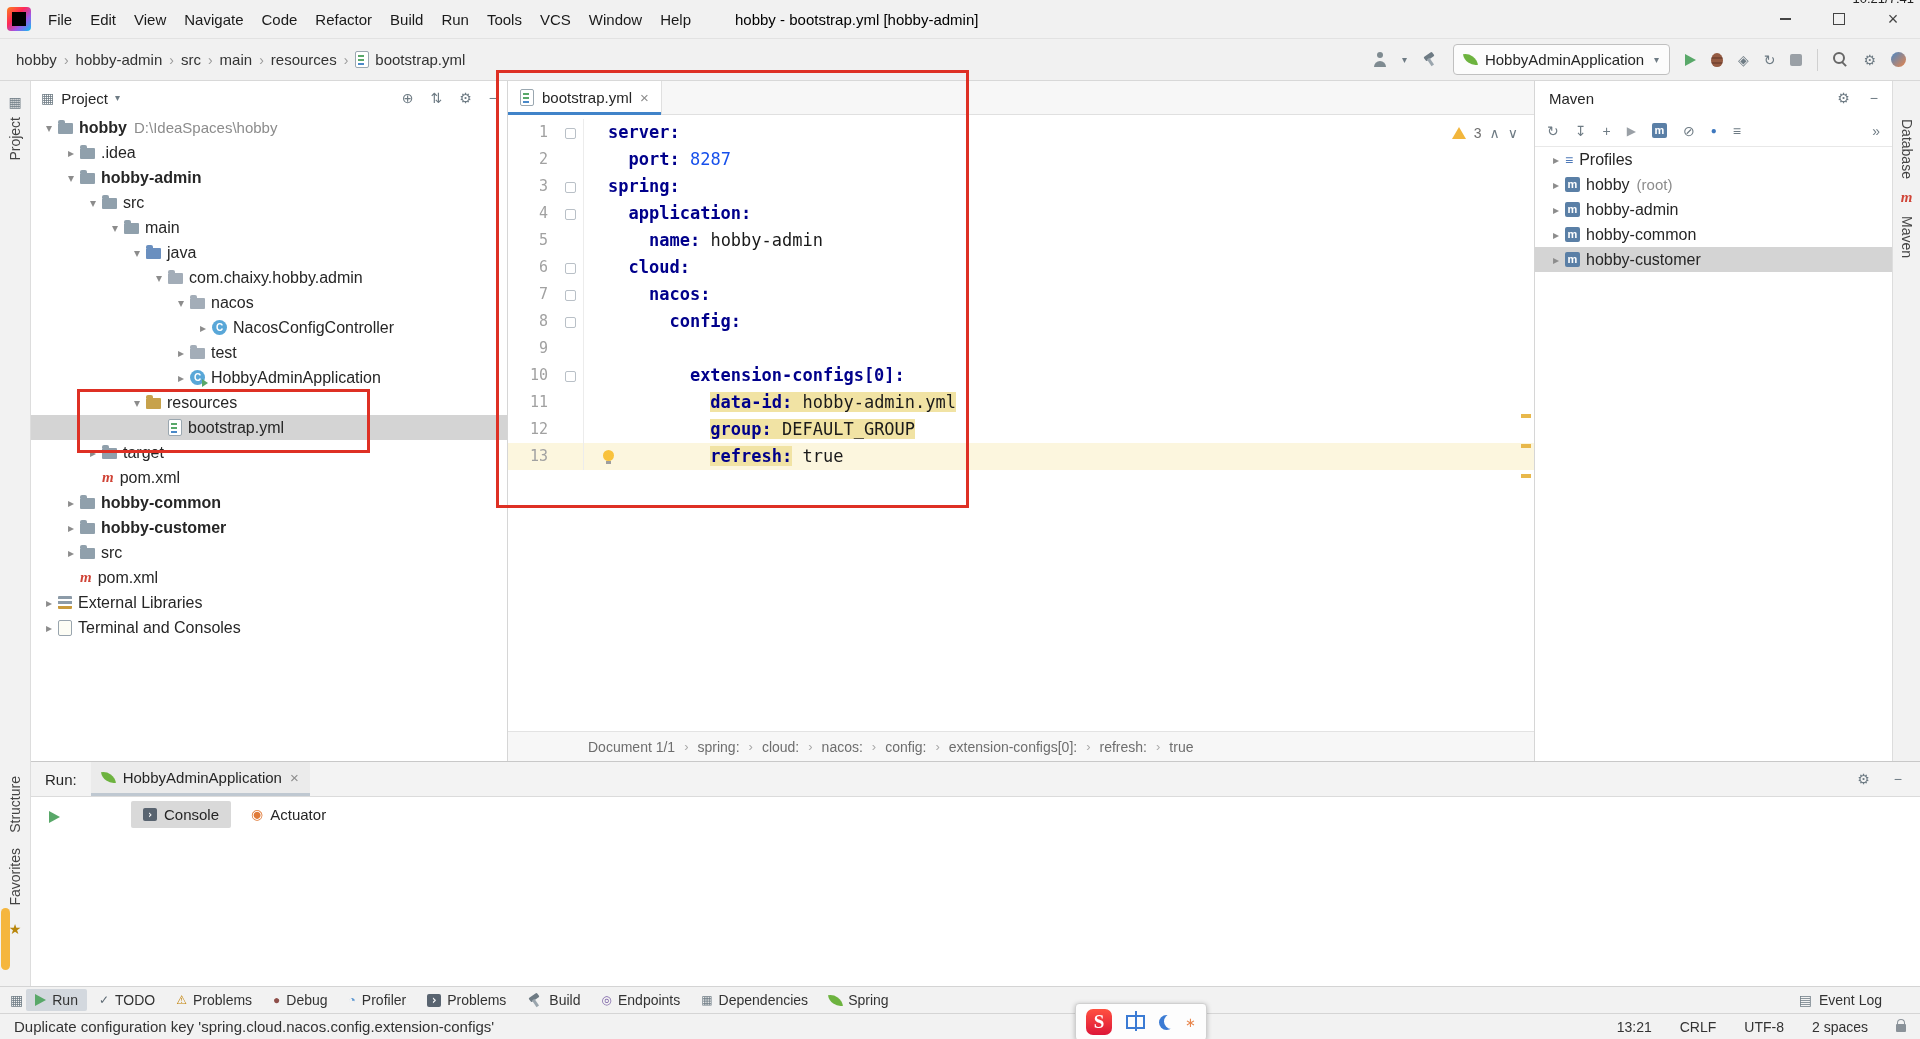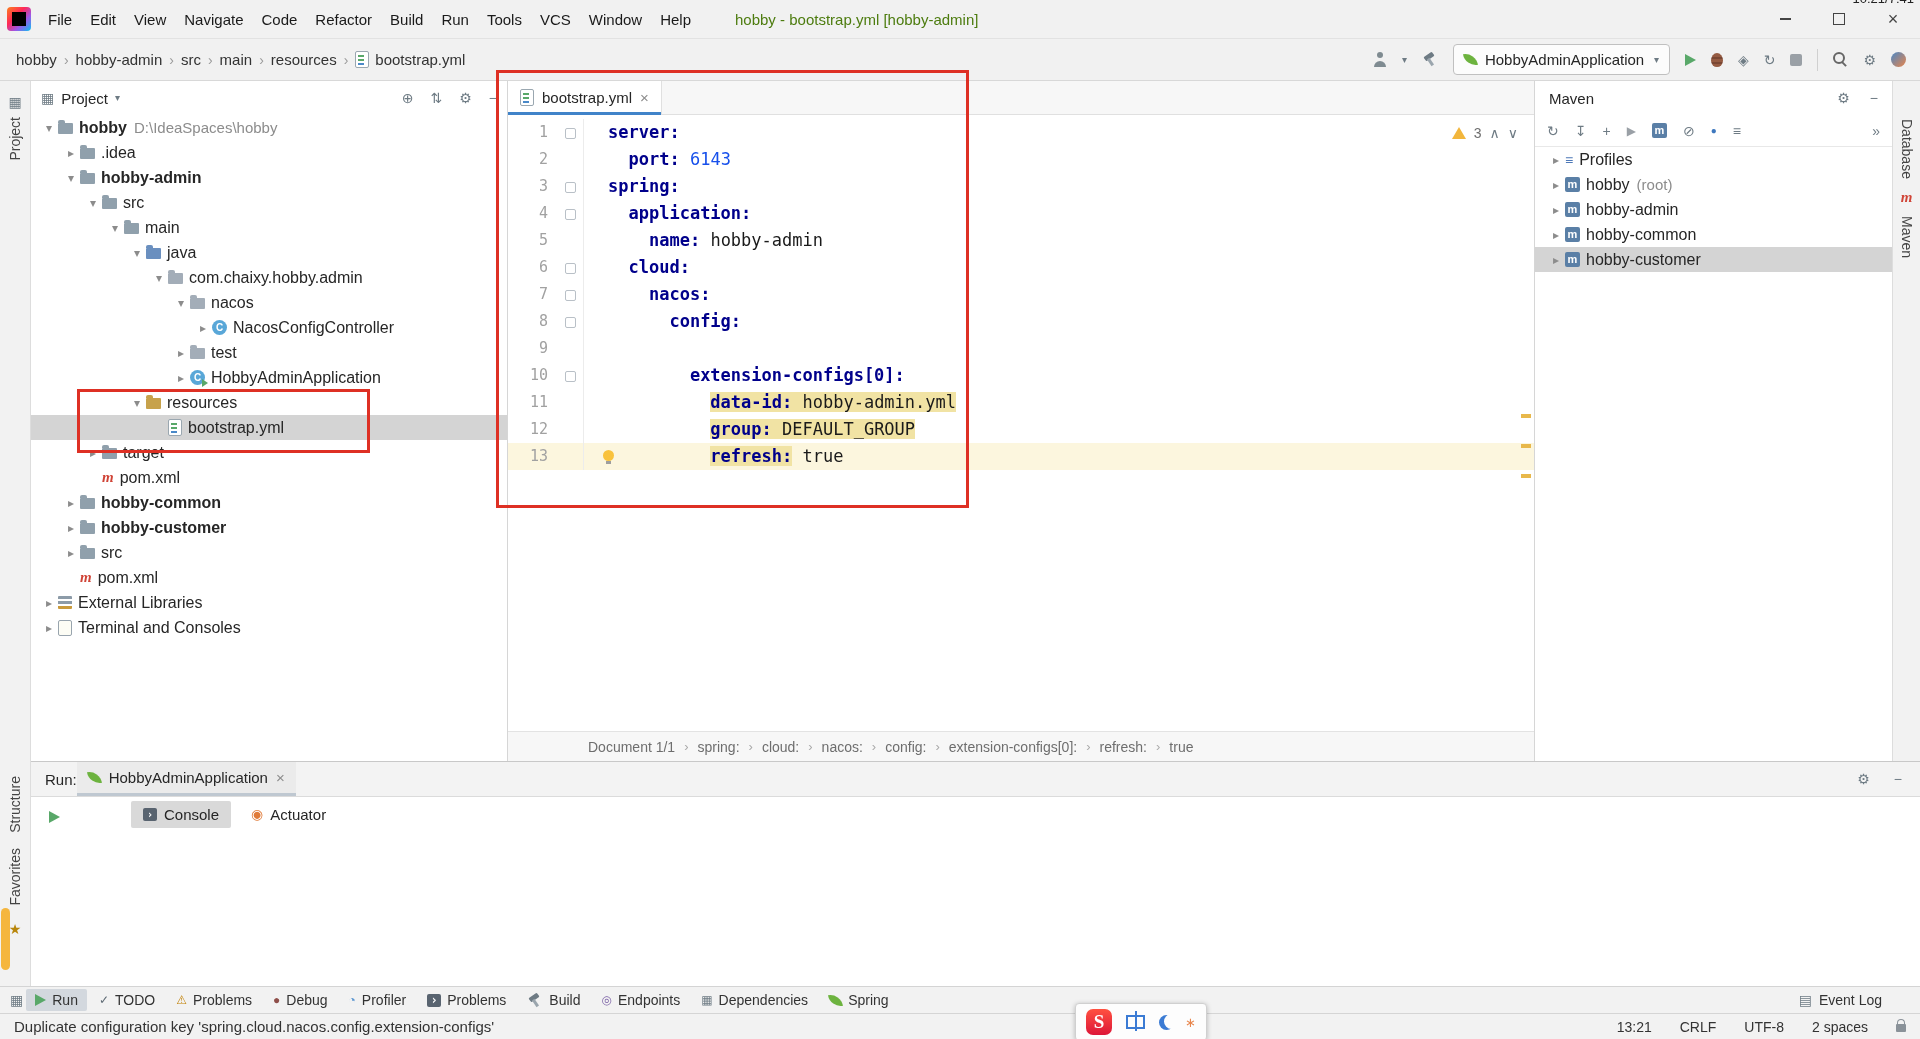--- a/index.html
+++ b/index.html
@@ -9,21 +9,21 @@
        font-size:14px;color:#6E7B84;flex:none;line-height:1;}
 
   
   .titlebar{position:absolute;top:0;left:0;width:1920px;height:39px;background:#F1F1F1;
             border-bottom:1px solid #E2E2E2;display:flex;align-items:center;box-sizing:border-box;}
   .icn-idea-logo{width:24px;height:24px;border-radius:4px;margin:0 8px 0 7px;position:relative;
       background:linear-gradient(135deg,#FC801D 0%,#FE2857 38%,#9E57E8 66%,#07C3F2 100%);}
   .icn-idea-logo::after{content:"";position:absolute;inset:5px;background:#000;}
   .menubar{display:flex;height:100%;align-items:center;}
   .menu-item{padding:16px 9px;font-size:15px;line-height:39px;color:#1A1A1A;}
-  .win-title{position:absolute;left:735px;font-size:15px;color:#4d7c0f;}
+  .win-title{position:absolute;left:735px;font-size:15px;color:#000000;}
   .corner-text{position:absolute;right:6px;top:0;height:10px;overflow:hidden;font-size:13px;color:#222;z-index:5;}
   .corner-text span{display:block;margin-top:-9px;}
   .win-controls{margin-left:auto;display:flex;height:100%;}
   .wc{width:54px;height:100%;display:flex;align-items:center;justify-content:center;}
   .wc-min{width:11px;height:2px;background:#444;}
   .wc-max{width:10px;height:10px;border:1.5px solid #444;}
   .wc-close{font-size:18px;color:#444;}
 
   
   .toolbar{position:absolute;top:39px;left:0;width:1920px;height:42px;background:#F1F1F1;
@@ -144,21 +144,21 @@
   .icn-maven-module{width:15px;height:15px;border-radius:2px;background:#5A7FA6;color:#fff;
       font:700 11px/15px "Liberation Sans",sans-serif;}
   .icn-profiles{color:#4E79B8;font-weight:700;}
   .icn-run-gray{color:#9AA0A6;font-size:12px;}
   .icn-offline-dot{color:#3E78BE;font-size:10px;}
 
   
   .runpanel{position:absolute;left:31px;top:761px;width:1889px;height:225px;background:#fff;
             border-top:1px solid #C8C8C8;box-sizing:border-box;}
   .rheader{height:35px;display:flex;align-items:center;background:#F3F3F3;border-bottom:1px solid #DBDBDB;
-           padding-left:14px;box-sizing:border-box;font-size:15px;}
+           padding-left:14px;gap:14px;box-sizing:border-box;font-size:15px;}
   .rtab{display:flex;align-items:center;gap:8px;padding:0 11px;height:100%;background:#EBEBEB;
         border-bottom:3px solid #BFC8D1;box-sizing:border-box;}
   .rh-right{margin-left:auto;display:flex;gap:24px;padding-right:18px;color:#6E6E6E;align-items:center;}
   .rrail{position:absolute;left:0;top:35px;bottom:0;width:100px;}
   .rcol{position:absolute;top:14px;left:12px;display:flex;flex-direction:column;gap:18px;align-items:center;width:22px;}
   .rcol.c2{left:48px;top:48px;}
   .icn-camera{width:15px;height:11px;background:#7F8B91;border-radius:2px;position:relative;}
   .icn-camera::after{content:"";position:absolute;left:5px;top:3px;width:5px;height:5px;border-radius:50%;background:#fff;}
   .icn-softwrap{background:#D7E6F5;border-radius:3px;padding:2px 3px;}
   .ctabs{position:absolute;left:100px;top:35px;height:34px;display:flex;gap:8px;align-items:center;}
@@ -444,21 +444,21 @@
       <div class="etabbar">
         <div class="etab">
           <span class="icn icn-yml-file"></span>
           <span>bootstrap.yml</span>
           <span class="tclose">×</span>
         </div>
       </div>
       <div class="ecode" id="ecodewrap">
         <div id="code">
             <div class="cl"><span class="lnum">1</span><span class="lfold"><span class="fbox"></span></span><span class="ltext"><span class="c-key">server:</span></span></div>
-            <div class="cl"><span class="lnum">2</span><span class="lfold"></span><span class="ltext"><span class="c-plain">  </span><span class="c-key">port:</span><span class="c-plain"> </span><span class="c-num">6143</span></span></div>
+            <div class="cl"><span class="lnum">2</span><span class="lfold"></span><span class="ltext"><span class="c-plain">  </span><span class="c-key">port:</span><span class="c-plain"> </span><span class="c-num">8287</span></span></div>
             <div class="cl"><span class="lnum">3</span><span class="lfold"><span class="fbox"></span></span><span class="ltext"><span class="c-key">spring:</span></span></div>
             <div class="cl"><span class="lnum">4</span><span class="lfold"><span class="fbox"></span></span><span class="ltext"><span class="c-plain">  </span><span class="c-key">application:</span></span></div>
             <div class="cl"><span class="lnum">5</span><span class="lfold"></span><span class="ltext"><span class="c-plain">    </span><span class="c-key">name:</span><span class="c-plain"> </span><span class="c-text">hobby-admin</span></span></div>
             <div class="cl"><span class="lnum">6</span><span class="lfold"><span class="fbox"></span></span><span class="ltext"><span class="c-plain">  </span><span class="c-key">cloud:</span></span></div>
             <div class="cl"><span class="lnum">7</span><span class="lfold"><span class="fbox"></span></span><span class="ltext"><span class="c-plain">    </span><span class="c-key">nacos:</span></span></div>
             <div class="cl"><span class="lnum">8</span><span class="lfold"><span class="fbox"></span></span><span class="ltext"><span class="c-plain">      </span><span class="c-key">config:</span></span></div>
             <div class="cl"><span class="lnum">9</span><span class="lfold"></span></div>
             <div class="cl"><span class="lnum">10</span><span class="lfold"><span class="fbox"></span></span><span class="ltext"><span class="c-plain">        </span><span class="c-key">extension-configs[0]:</span></span></div>
             <div class="cl"><span class="lnum">11</span><span class="lfold"></span><span class="ltext"><span class="c-plain">          </span><span class="c-key hl">data-id:</span><span class="c-text hl"> hobby-admin.yml</span></span></div>
             <div class="cl"><span class="lnum">12</span><span class="lfold"></span><span class="ltext"><span class="c-plain">          </span><span class="c-key hl">group:</span><span class="c-text hl"> DEFAULT_GROUP</span></span></div>

